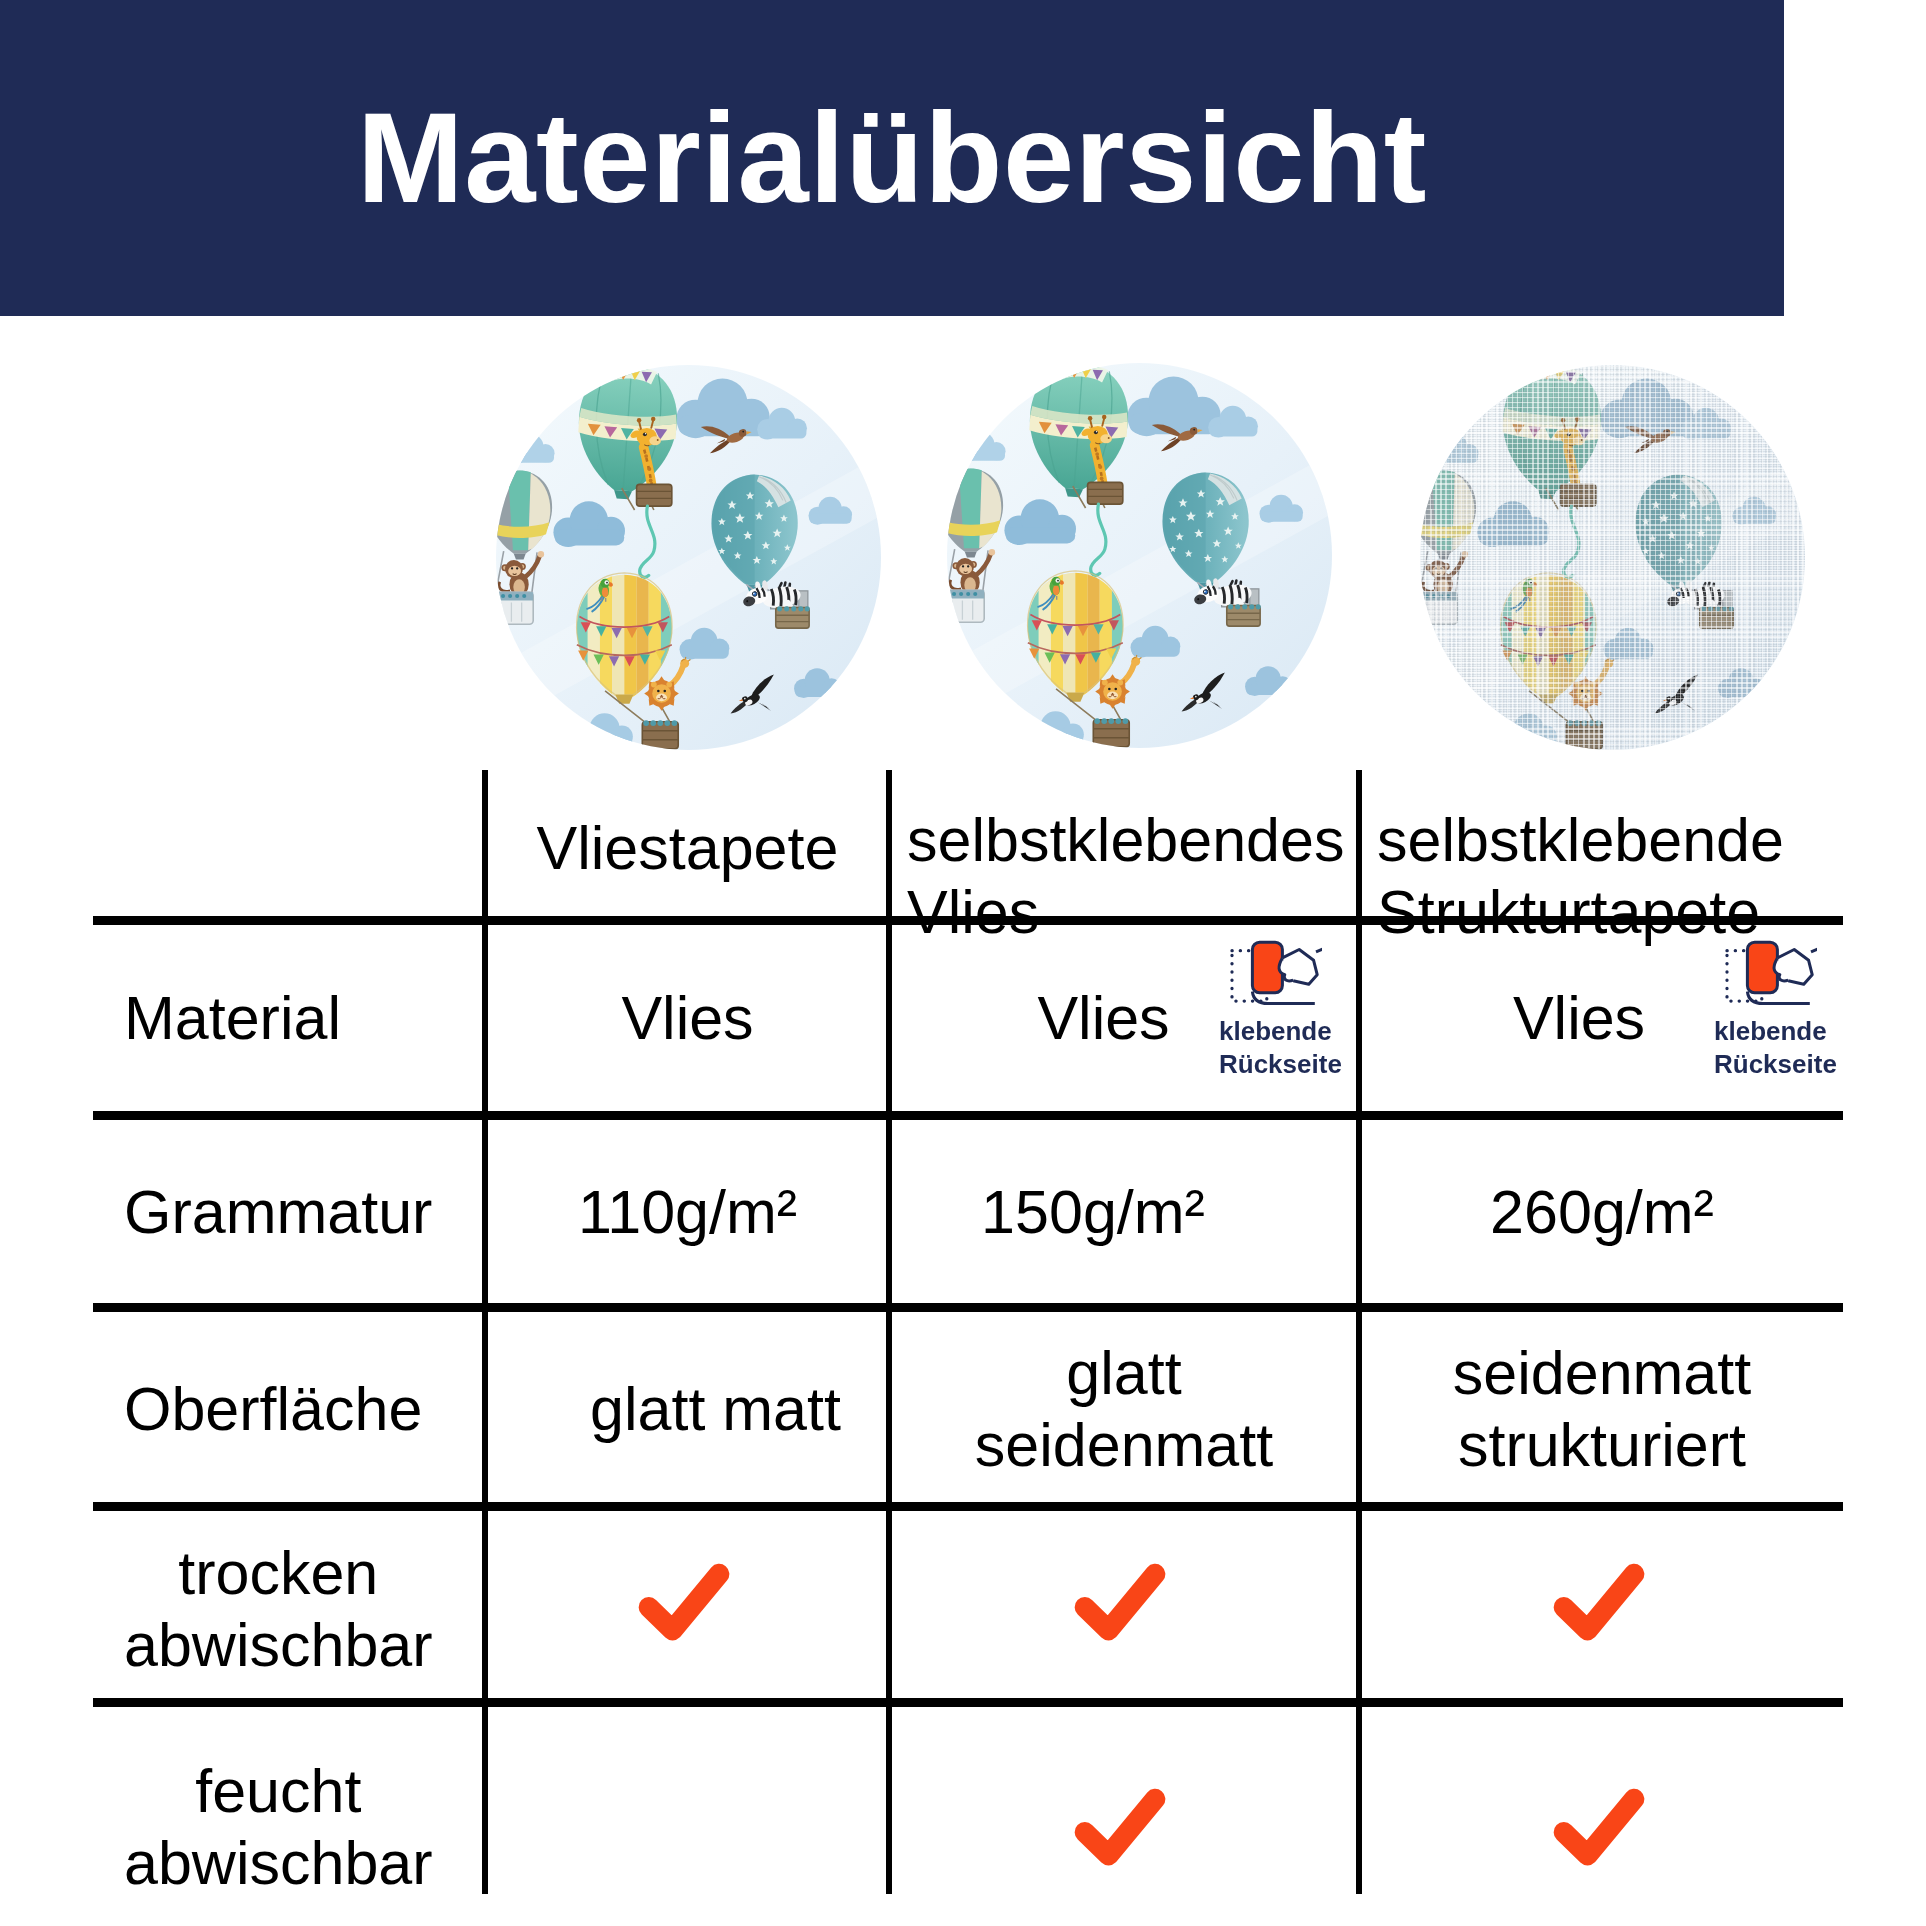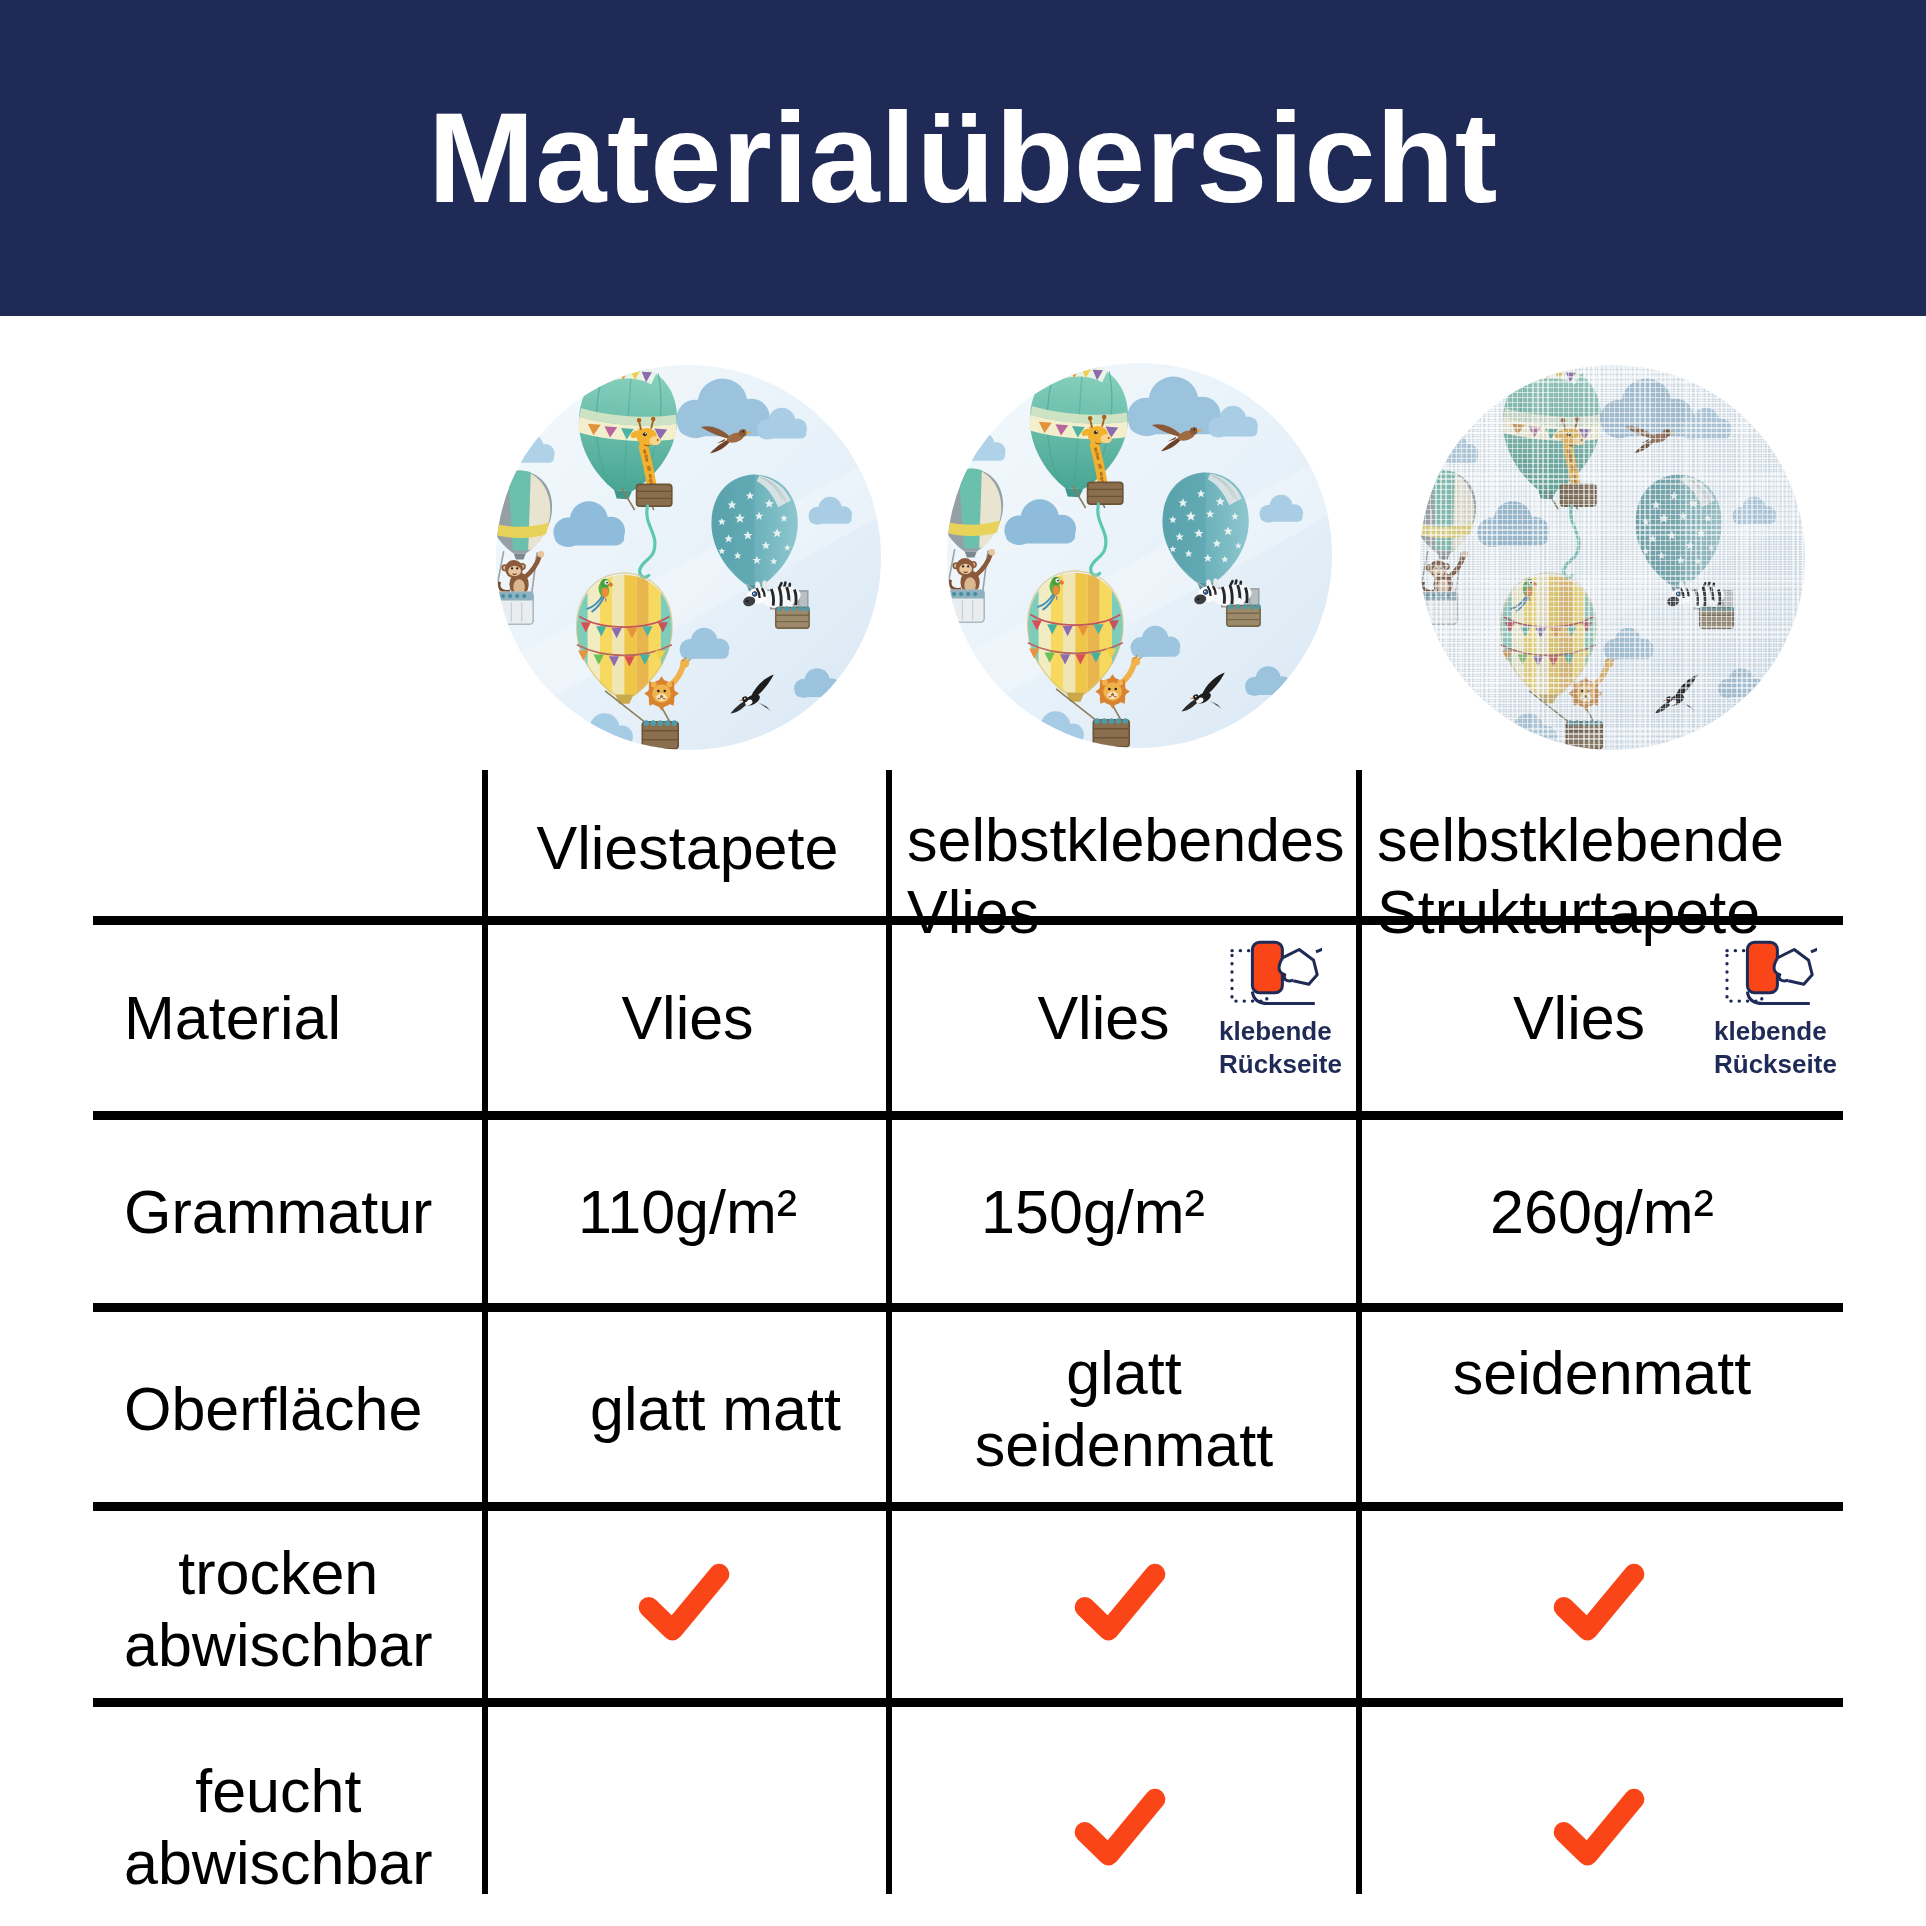--- a/index.html
+++ b/index.html
@@ -5,21 +5,21 @@
   :root{
     --navy:#1f2b56;
     --orange:#f94517;
     --line:#000000;
   }
   html,body{margin:0;padding:0;background:#ffffff;}
   body{width:1926px;height:1926px;position:relative;overflow:hidden;
        font-family:"Liberation Sans", sans-serif;color:#000;}
 
   
-  .band{position:absolute;left:0;top:0;width:1926px;height:316px;background:var(--navy);}
+  .band{position:absolute;left:0;top:0;width:1784px;height:316px;background:var(--navy);}
   .band h1{margin:0;width:100%;line-height:316px;text-align:center;
            font-size:128px;font-weight:bold;color:#ffffff;letter-spacing:0.6px;}
 
   
   .sample{position:absolute;width:385px;height:385px;border-radius:50%;overflow:hidden;}
   .sample svg{display:block;width:385px;height:385px;}
   #sample1{left:496px;top:365px;}
   #sample2{left:947px;top:363px;}
   #sample3{left:1420px;top:365px;}
   #sample3 svg{filter:saturate(.72) contrast(.93) brightness(1.04);}
@@ -413,20 +413,21 @@
 <div class="cell" style="left:1362px;width:480px;top:1176px">260g/m²</div>
 
 <div class="cell rowlabel" style="top:1373px">Oberfläche</div>
 <div class="cell" style="left:489px;width:453px;top:1373px">glatt matt</div>
 <div class="cell" style="left:892px;width:464px;top:1337px">
   <div>glatt</div>
   <div>seidenmatt</div>
 </div>
 <div class="cell" style="left:1362px;width:480px;top:1337px">
   <div>seidenmatt</div>
+  <div>strukturiert</div>
 </div>
 
 <div class="cell rowlabel" style="top:1537px">
   <div>trocken</div>
   <div>abwischbar</div>
 </div>
 <svg class="check" style="left:636px;top:1560px" viewBox="0 0 150 130">
     <path d="M20,74 L57,110 L130,22" fill="none" stroke="var(--orange)" stroke-width="32" stroke-linecap="round" stroke-linejoin="round"></path>
   </svg>
 <svg class="check" style="left:1072px;top:1560px" viewBox="0 0 150 130">

